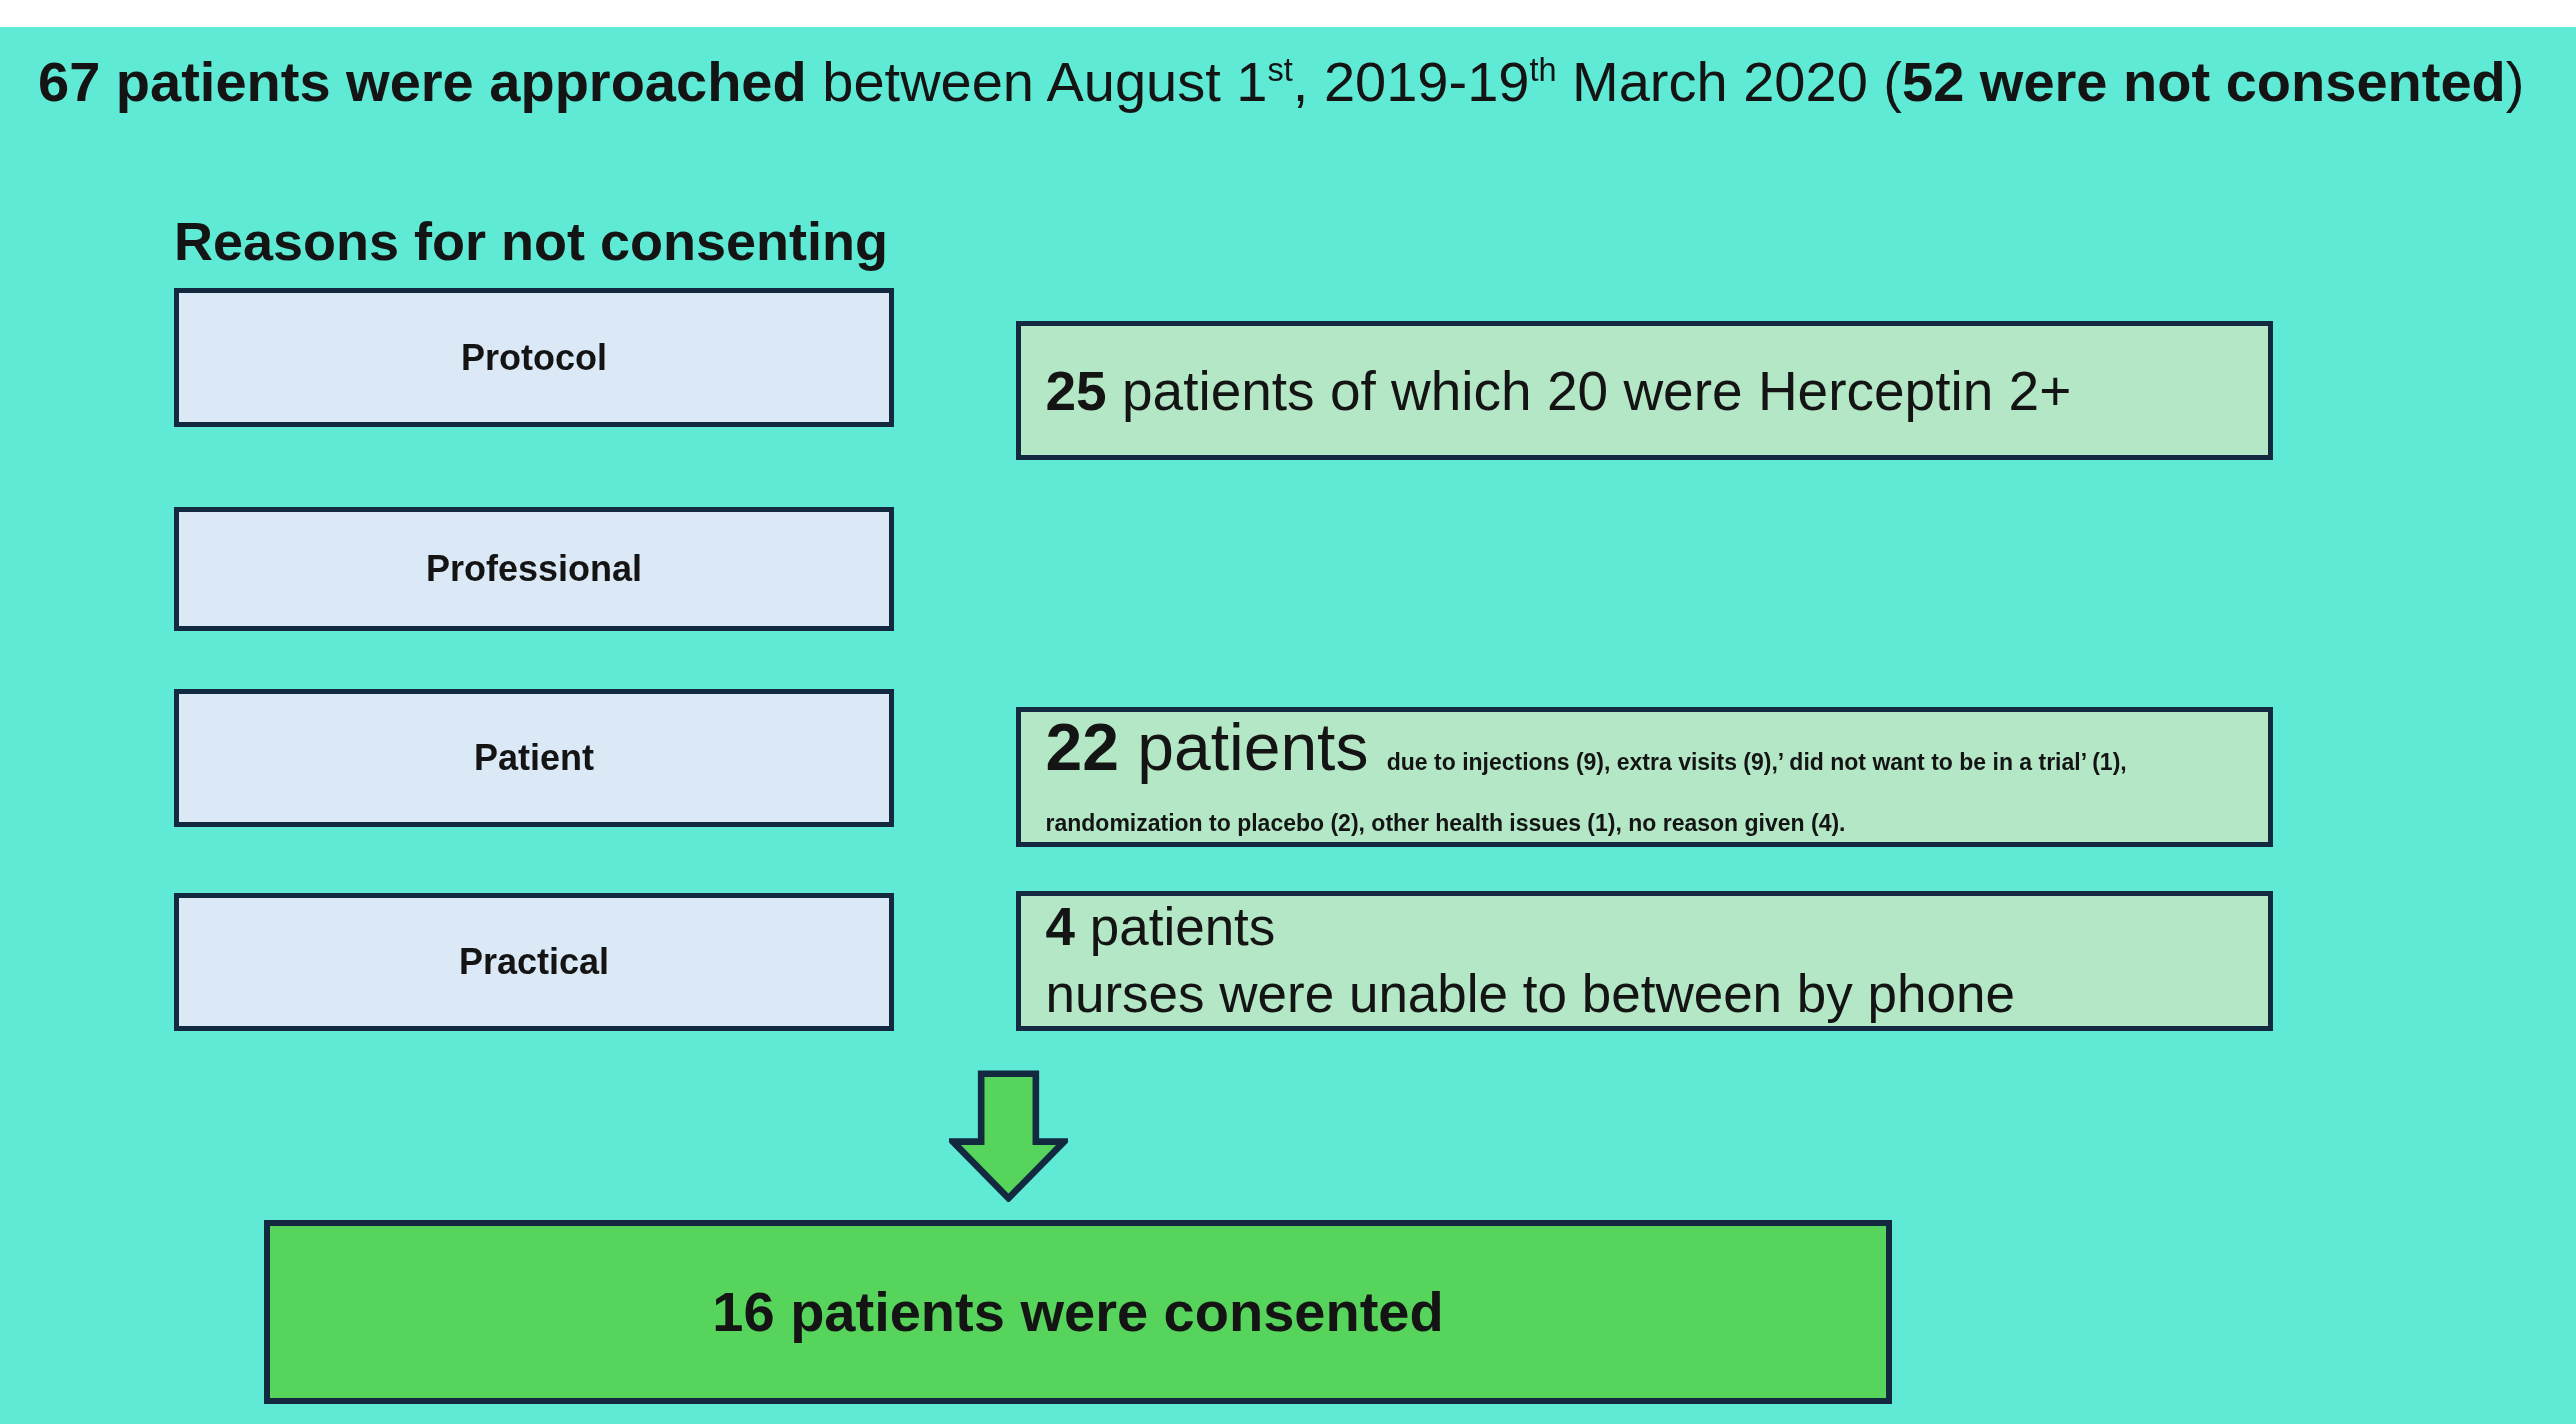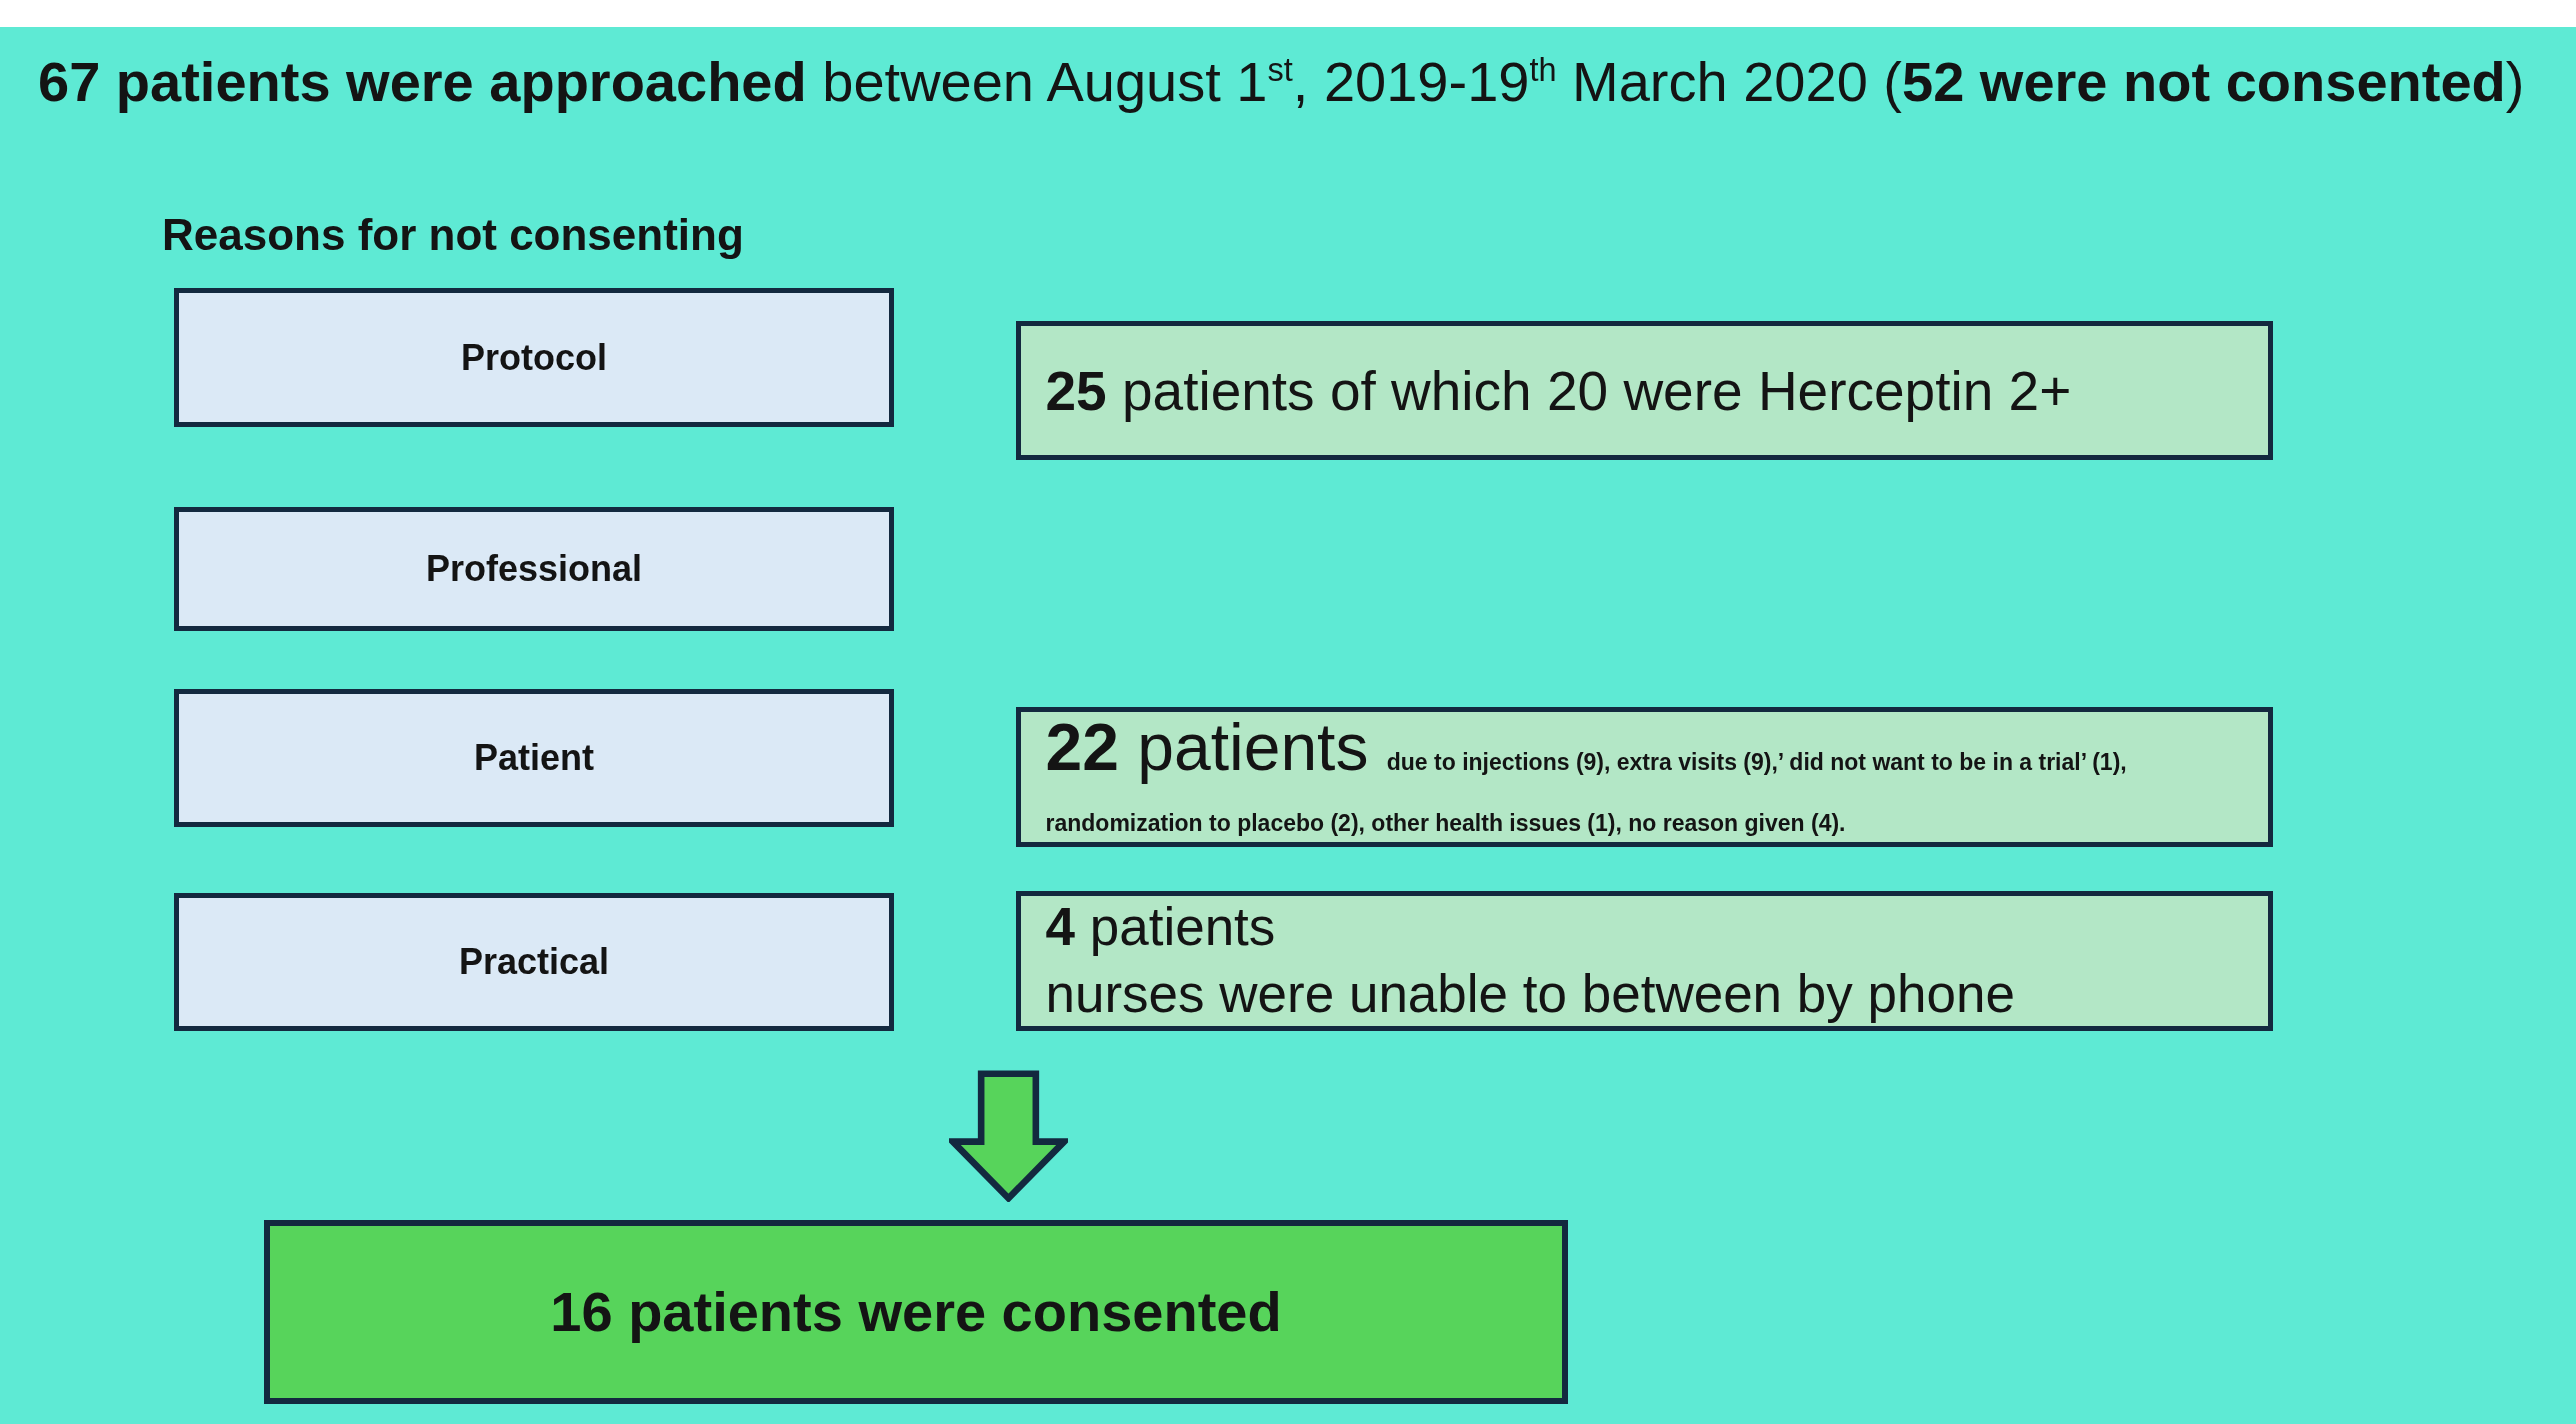--- a/index.html
+++ b/index.html
@@ -12,22 +12,22 @@
     overflow:hidden;
     margin-top:27px;
   }
   .b{font-weight:bold;}
   sup{font-size:0.58em;line-height:0;vertical-align:super;}
   .title{
     position:absolute;left:38px;top:21px;
     font-size:56px;line-height:1.2;white-space:nowrap;
   }
   .reasons-heading{
-    position:absolute;left:162px;top:183px;
-    font-size:44px;font-weight:bold;white-space:nowrap;
+    position:absolute;left:174px;top:183px;
+    font-size:54px;font-weight:bold;white-space:nowrap;
   }
   .box{
     position:absolute;box-sizing:border-box;
     border:5.6px solid var(--c-border,#13293f);
     display:flex;align-items:center;
   }
   .blue{
     left:174px;width:720px;
     background:var(--c-pale-blue,#dbe9f6);
     justify-content:center;
@@ -37,21 +37,21 @@
     left:1016px;width:1257px;
     background:var(--c-pale-green,#b3e7c6);
     padding:0 24.5px;
     font-size:55px;
   }
   .green .big{font-size:66px;}
   .green .sm{font-size:23px;font-weight:bold;line-height:1.18;text-align:center;}
   .green .wrapblock{line-height:1.08;}
   .two-line{line-height:1.26;}
   .outcome{
-    left:264px;top:1193px;width:1304px;height:184px;
+    left:264px;top:1193px;width:1628px;height:184px;
     background:var(--c-bright-green,#57d45b);
     border-width:6.6px;
     flex-direction:row;justify-content:center;
     text-align:center;font-size:56px;font-weight:bold;
     line-height:1.38;
   }
   .arrow-wrap{position:absolute;left:949px;top:1043px;width:119px;height:132px;}
 </style>
 </head>
 <body>

